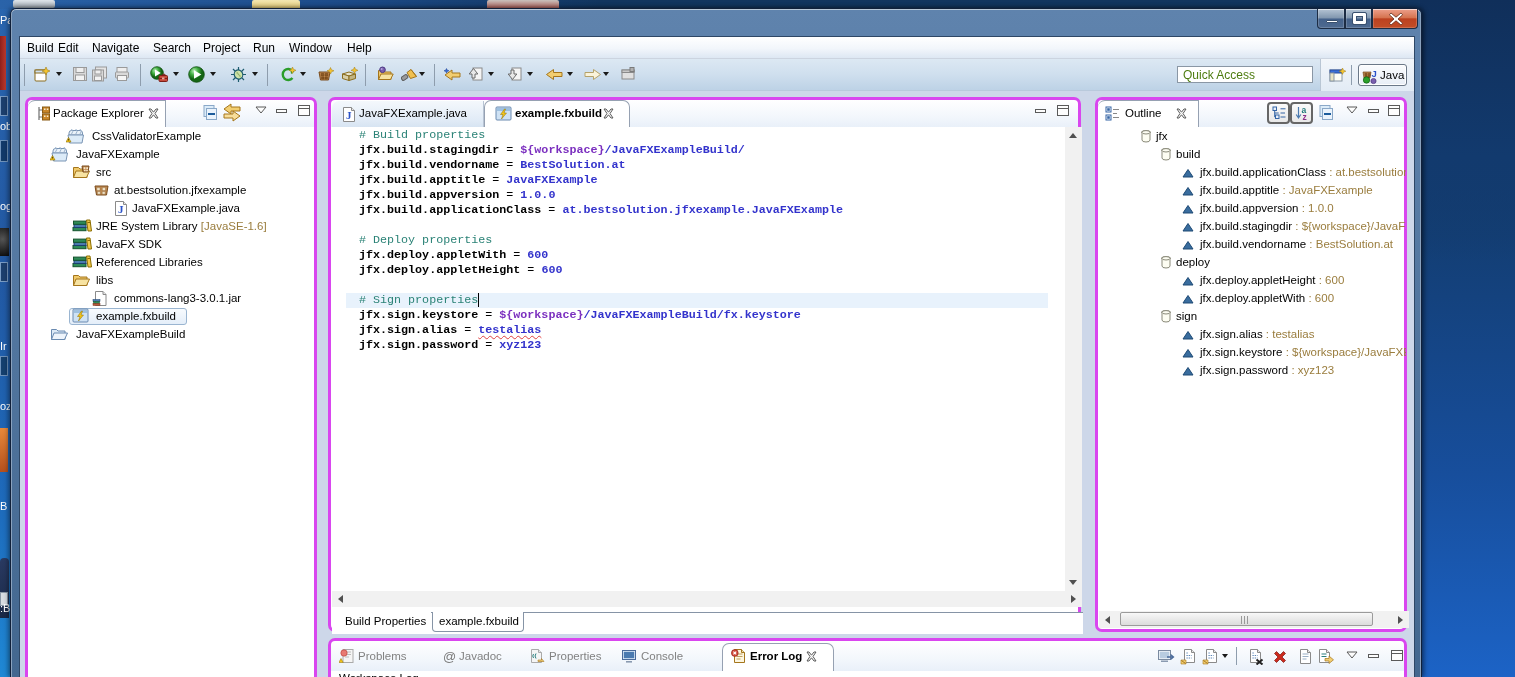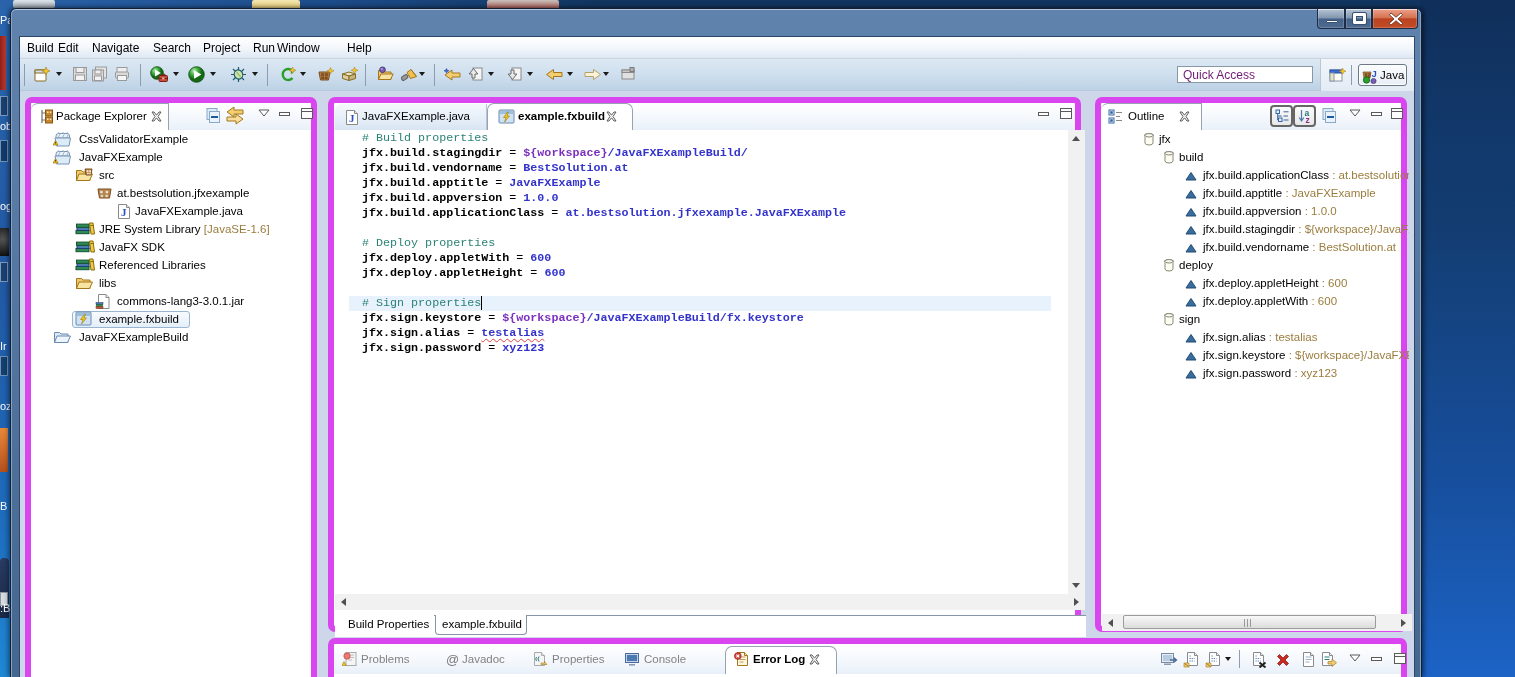--- a/index.html
+++ b/index.html
@@ -22,26 +22,26 @@
 #btncls svg{position:absolute;left:16px;top:3px}
 
 #client{position:absolute;left:9px;top:28px;width:1394px;height:641px;background:#cdd7e9;outline:1px solid #2e4766}
 #menubar{position:absolute;left:0;top:0;width:100%;height:22px;background:linear-gradient(180deg,#ffffff 0%,#f2f6fb 55%,#dde7f3 100%);border-bottom:1px solid #ccd4e0}
 .mi{position:absolute;top:4px;font-size:12px;color:#000}
 #toolbar{position:absolute;left:0;top:22px;width:100%;height:32px;background:linear-gradient(180deg,#dce8f3 0%,#cfdfee 50%,#bdd2e6 100%);border-bottom:1px solid #b9c9dc}
 #toolbar .sep{position:absolute;top:5px;width:1px;height:22px;background:#8e9dad}
 #toolbar .da{position:absolute;width:0;height:0;border-left:3.5px solid transparent;border-right:3.5px solid transparent;border-top:4px solid #1a1a1a;top:13px}
 .tbi{position:absolute;top:7px}
 #rightpane{position:absolute;right:0;top:22px;width:94px;height:32px;background:linear-gradient(180deg,#f2f6fa 0%,#e2ebf5 100%);border-left:1px solid #b9c6d4}
-#qabox{position:absolute;left:1157px;top:29px;width:136px;height:17px;background:#fff;border:1px solid #8a97a5;font-size:12px;color:#701a75;padding:1px 0 0 5px}
+#qabox{position:absolute;left:1157px;top:29px;width:136px;height:17px;background:#fff;border:1px solid #8a97a5;font-size:12px;color:#4d7c0f;padding:1px 0 0 5px}
 #javabtn{position:absolute;left:1338px;top:27px;width:49px;height:22px;border:1px solid #6b7888;border-radius:3px;background:linear-gradient(180deg,#fbfcfe 0%,#e8eef6 100%);box-shadow:inset 0 0 0 1px #fff}
 #javabtn span{position:absolute;left:21px;top:4px;font-size:11.5px;color:#000}
 
 #wb{position:absolute;left:0;top:54px;width:100%;height:587px;background:#cdd7e9}
-.panel{position:absolute;background:#fff;border:6px solid #d946ef;border-radius:7px}
+.panel{position:absolute;background:#fff;border:3px solid #d946ef;border-radius:7px}
 .phead{position:absolute;left:0;top:0;width:100%;height:27px;border-radius:7px 7px 0 0;background:linear-gradient(180deg,#ffffff 0%,#f3f7fc 60%,#e9f0f9 100%)}
 .vtab{position:absolute;top:0;height:27px;background:#fff;border:1px solid #96a1b2;border-bottom:none;border-radius:7px 7px 0 0}
 .ptxt{font-size:11.5px;color:#000;position:absolute;top:7px;white-space:nowrap}
 .bold{font-weight:bold}
 .xico{position:absolute;top:8px}
 .hbtn{position:absolute}
 
 .trow{position:absolute;height:18px;font-size:11.5px;color:#000;white-space:nowrap}
 .trow .lbl{position:absolute;top:2px}
 .ticon{position:absolute;top:0}
@@ -98,21 +98,21 @@
       </svg>
     </div>
   <div id="client">
     <div id="menubar">
       <div class="mi" style="left:7px">Build</div>
       <div class="mi" style="left:38px">Edit</div>
       <div class="mi" style="left:72px">Navigate</div>
       <div class="mi" style="left:133px">Search</div>
       <div class="mi" style="left:183px">Project</div>
       <div class="mi" style="left:233px">Run</div>
-      <div class="mi" style="left:257px">Window</div>
+      <div class="mi" style="left:269px">Window</div>
       <div class="mi" style="left:327px">Help</div>
     </div>
     <div id="toolbar">
       <div class="sep" style="left:4px"></div>
       <div class="tbi" style="left:14px">
           <svg width="17" height="17" viewBox="0 0 17 17">
             <rect x="1" y="4" width="11" height="11" rx="1" fill="#fff" stroke="#8a6d1f"></rect>
             <rect x="1" y="4" width="11" height="3" fill="#cfe0ef" stroke="#8a6d1f"></rect>
             <path d="M12 1 l1.2 2.8 L16 5 l-2.8 1.2 L12 9 l-1.2-2.8 L8 5 l2.8-1.2 Z" fill="#f4c430" stroke="#a07d18" stroke-width=".6"></path>
           </svg>
@@ -308,21 +308,21 @@
             <path d="M10 8 L10 11 L1 11 L1 15 L10 15 L10 18 L17 13 Z" fill="#f7dd9a" stroke="#a5761c"></path>
           </svg>
         <svg class="hbtn" style="left:227px;top:6px" width="12" height="8" viewBox="0 0 12 8">
             <path d="M1 1 L11 1 L6 7 Z" fill="#fdfdfd" stroke="#5a5a5a"></path>
           </svg>
         <div class="hbtn" style="left:248px;top:9px;width:11px;height:4px;border:1px solid #5a5a5a;background:#fdfdfd"></div>
         <div class="hbtn" style="left:270px;top:5px;width:12px;height:11px;border:1px solid #5a5a5a;background:#fdfdfd">
             <div style="height:3px;border-bottom:1px solid #5a5a5a"></div>
           </div>
         <div id="ptreein">
-            <div class="trow" style="left:0;top:28px;width:254px">
+            <div class="trow" style="left:16px;top:28px;width:254px">
               <span class="ticon" style="left:22px">
                 <svg width="24" height="17" viewBox="0 0 24 17">
                   <path d="M3 5 Q3 2.5 5.5 2.5 L14 2.5 Q16.5 2.5 16.5 5 L16.5 7 L3 7 Z" fill="#eaf2fa" stroke="#7a95b5"></path>
                   <path d="M2 7 L17.5 7 L16 15 L3.5 15 Z" fill="#dcebf8" stroke="#7a95b5"></path>
                   <path d="M5.5 1 Q8 3.5 5.5 6 M9.8 1 Q12.3 3.5 9.8 6 M14 1 Q16.5 3.5 14 6" fill="none" stroke="#9ab2cc"></path>
                   <path d="M2.5 9.5 l2.5 4.5 l-5 0 Z" fill="#f5c518" stroke="#8a6d00" stroke-width=".6"></path>
                   <rect x="2.1" y="11" width=".9" height="1.6" fill="#5a4500"></rect>
                 </svg>
               </span>
               <span class="lbl" style="left:48px">CssValidatorExample</span>

